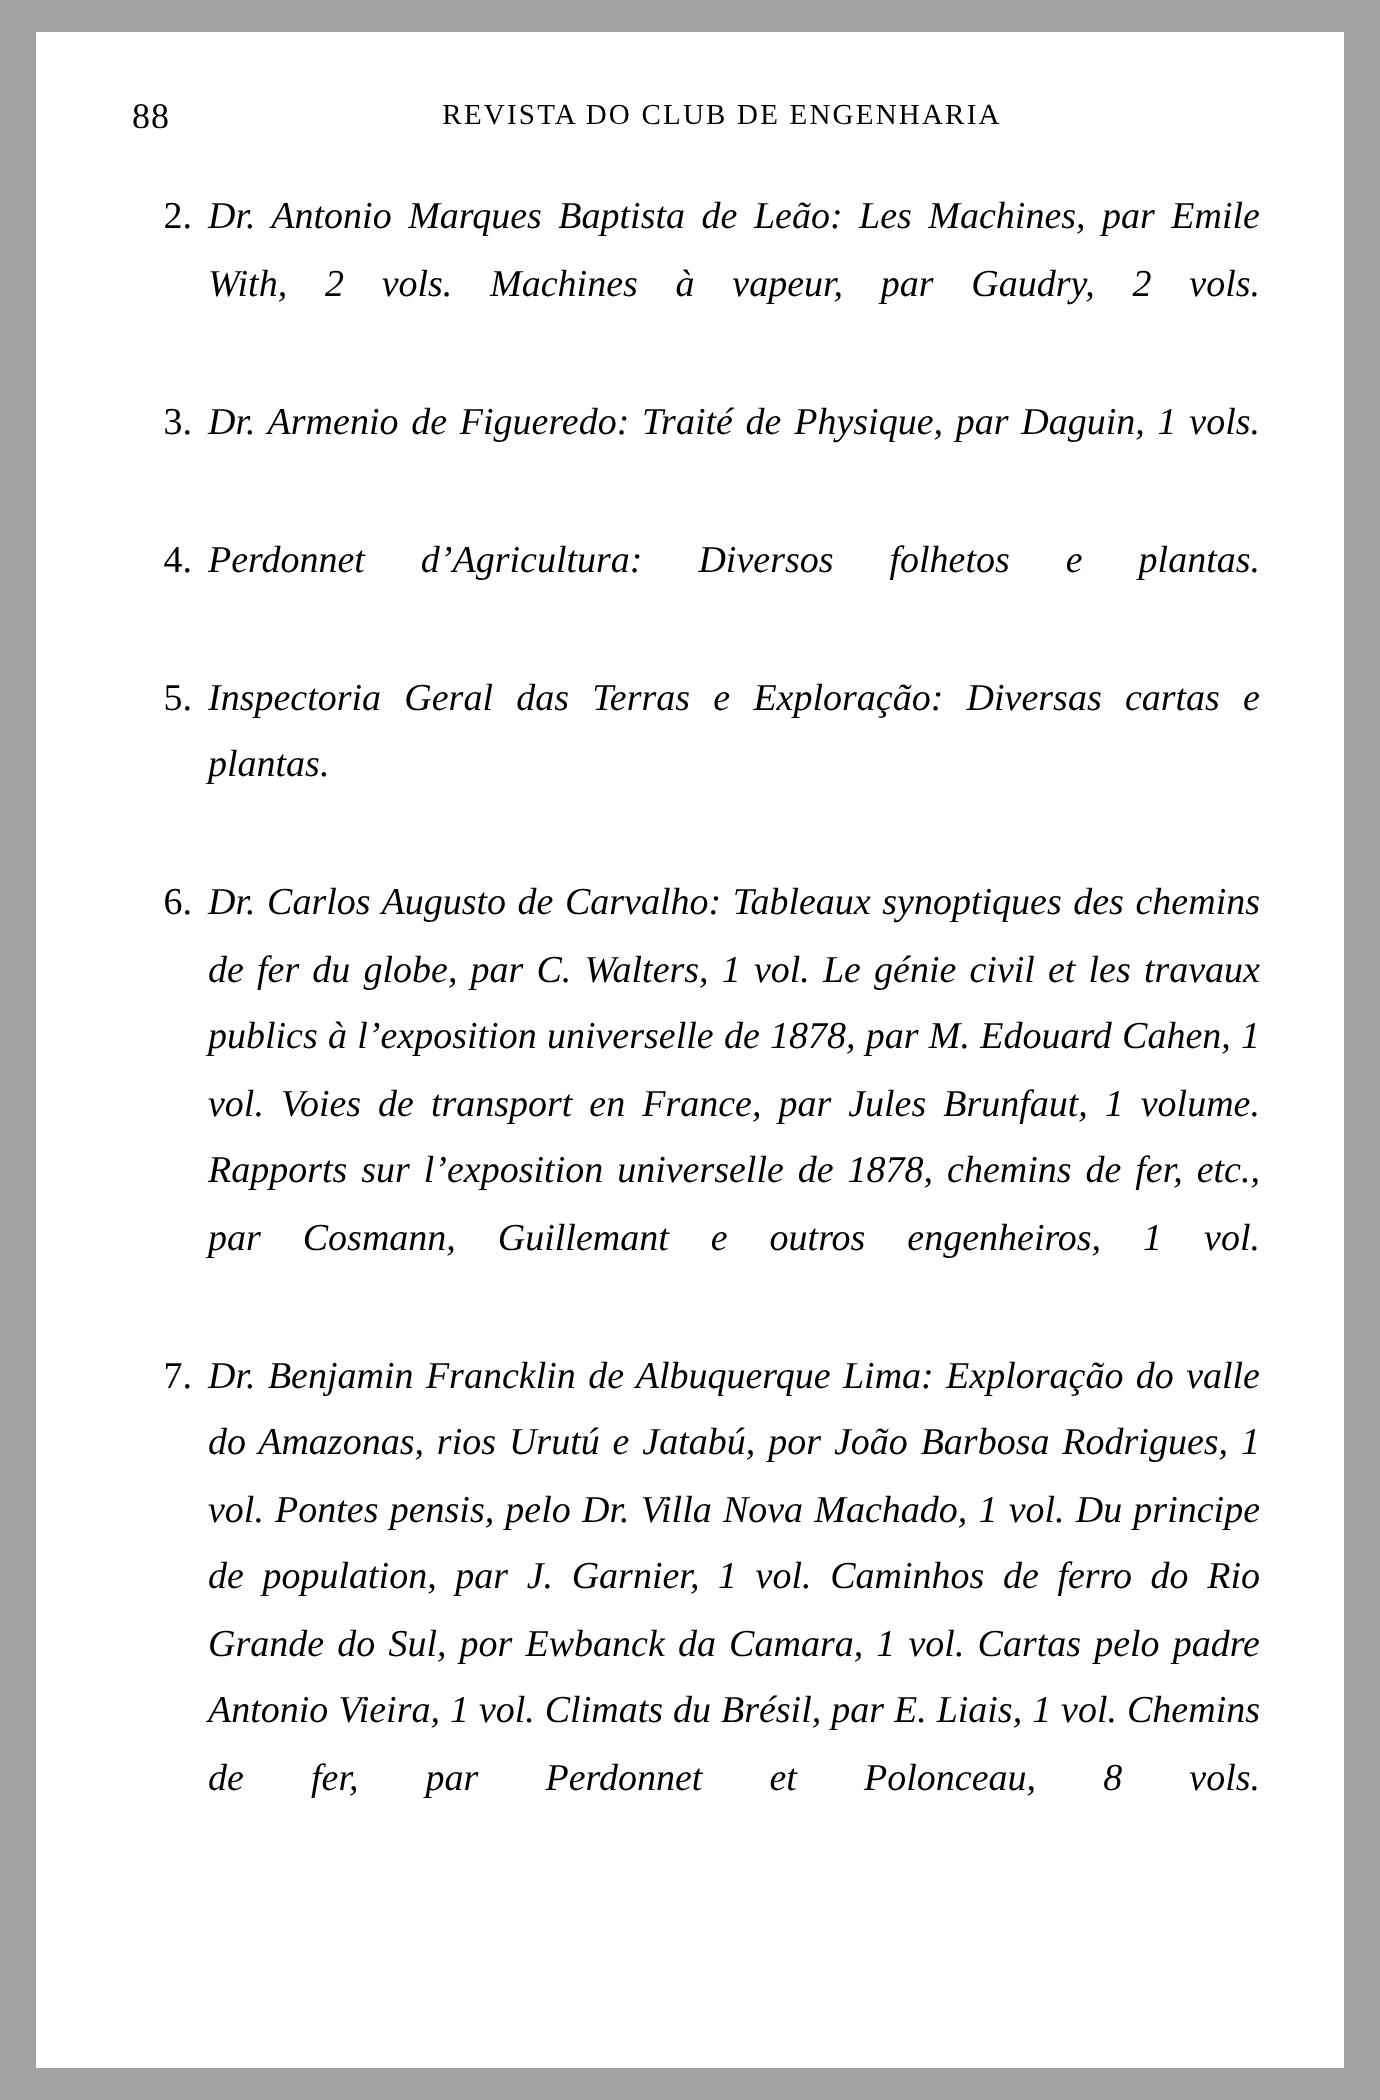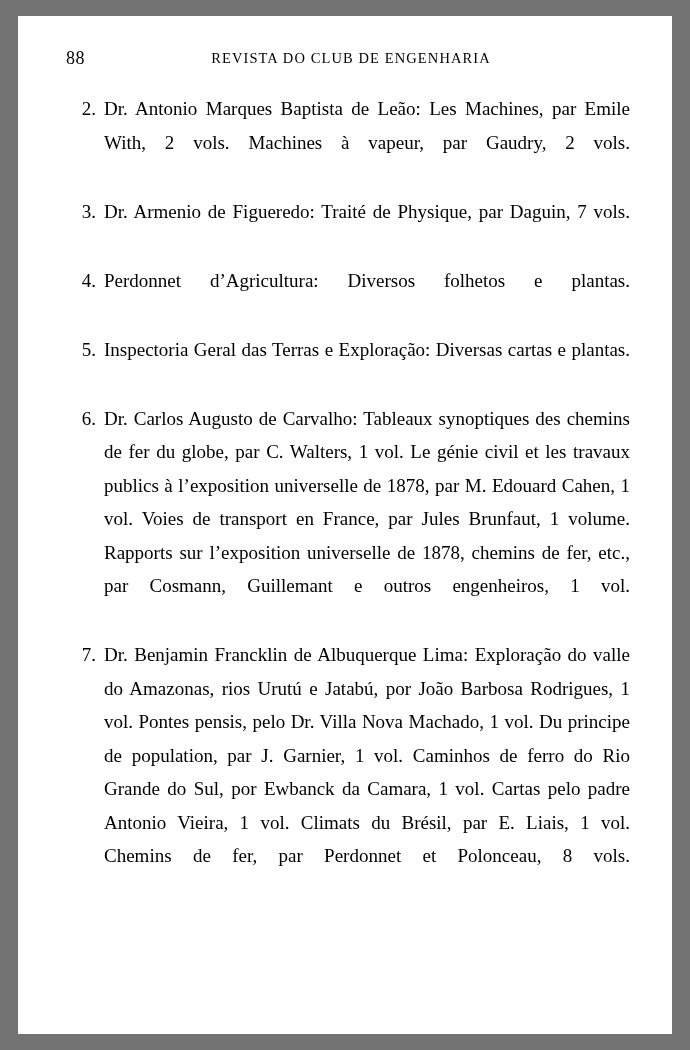--- a/index.html
+++ b/index.html
@@ -4,21 +4,21 @@
 <style>
   html, body {
     margin: 0;
     padding: 0;
     background: #000000;
   }
   .page {
     position: relative;
     width: 690px;
     height: 1050px;
-    background: #737373;
+    background: #a3a3a3;
     overflow: hidden;
   }
   .paper {
     position: absolute;
     left: 18px;
     top: 16px;
     width: 654px;
     height: 1018px;
     background: #ffffff;
     overflow: hidden;
@@ -42,21 +42,21 @@
   .folio {
     position: absolute;
     left: 48px;
     top: 0;
     font-size: 18px;
     letter-spacing: 0.5px;
     color: #000;
   }
   .running-head {
     position: absolute;
-    left: 6px;
+    left: 16px;
     top: 2px;
     width: 654px;
     text-align: center;
     font-size: 14.5px;
     letter-spacing: 1.1px;
     color: #000;
   }
   .body {
     position: absolute;
     left: 52px;
@@ -77,20 +77,21 @@
     padding-right: 8px;
     box-sizing: border-box;
   }
   .entry-text {
     flex: 1 1 auto;
     font-size: 19px;
     line-height: 33.5px;
     text-align: justify;
     text-justify: inter-word;
     hyphens: none;
+    font-style: italic;
   }
   
   .entry-text:after {
     content: "";
     display: inline-block;
     width: 100%;
   }
 </style>
 </head>
 <body>
@@ -106,21 +107,21 @@
 
       <div class="body">
 
         <div class="entry">
           <div class="entry-num">2.</div>
           <div class="entry-text">Dr. Antonio Marques Baptista de Leão: Les Machines, par Emile With, 2 vols. Machines à vapeur, par Gaudry, 2 vols.</div>
         </div>
 
         <div class="entry">
           <div class="entry-num">3.</div>
-          <div class="entry-text">Dr. Armenio de Figueredo: Traité de Physique, par Daguin, 7 vols.</div>
+          <div class="entry-text">Dr. Armenio de Figueredo: Traité de Physique, par Daguin, 1 vols.</div>
         </div>
 
         <div class="entry">
           <div class="entry-num">4.</div>
           <div class="entry-text">Perdonnet d’Agricultura: Diversos folhetos e plantas.</div>
         </div>
 
         <div class="entry">
           <div class="entry-num">5.</div>
           <div class="entry-text">Inspectoria Geral das Terras e Exploração: Diversas cartas e plantas.</div>

